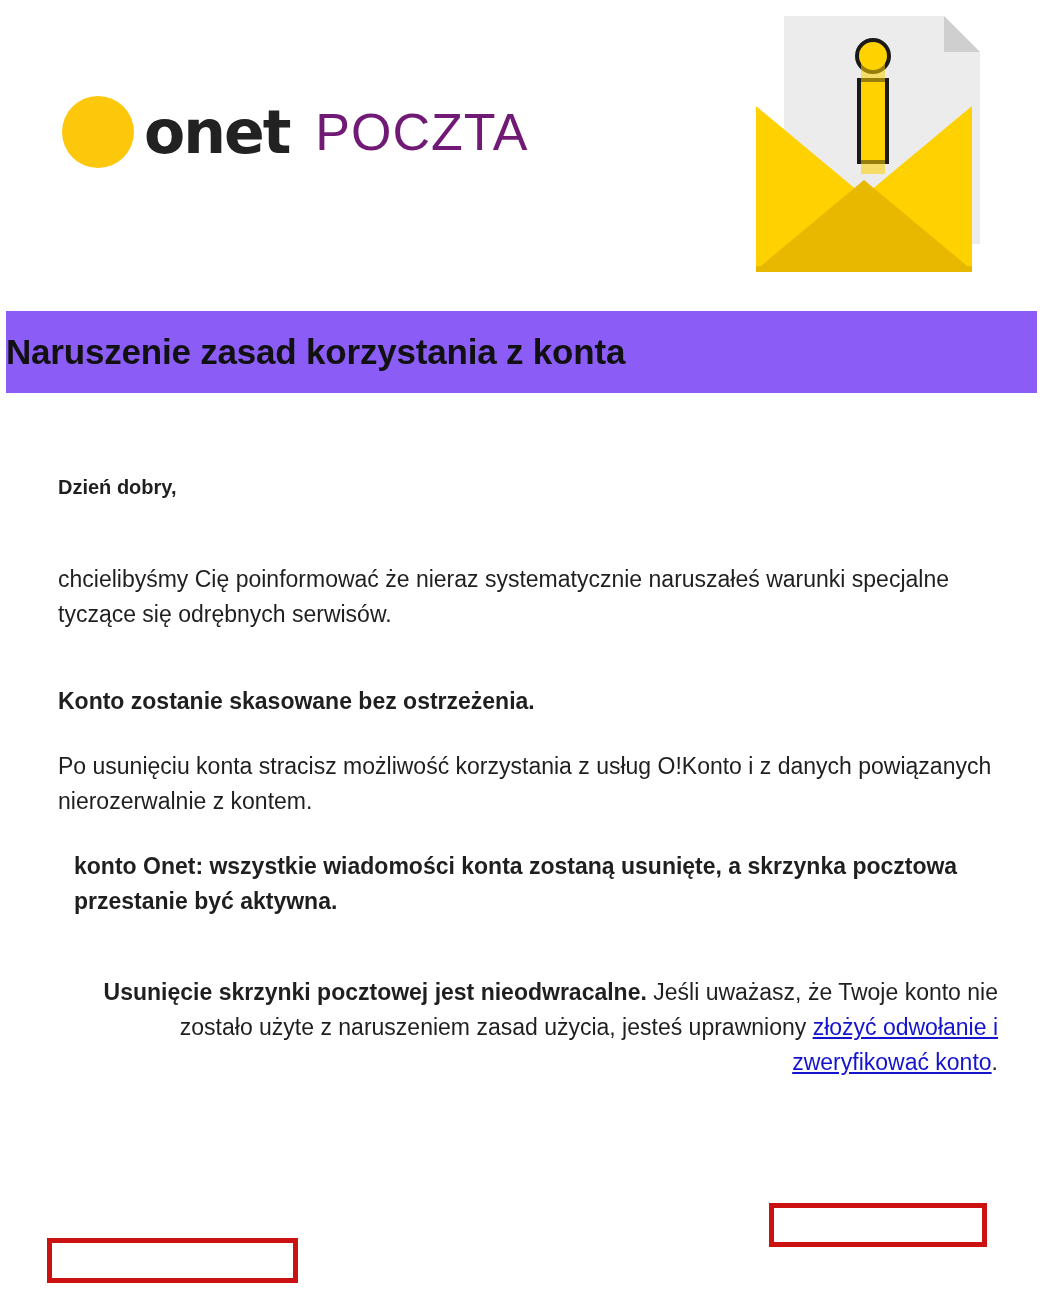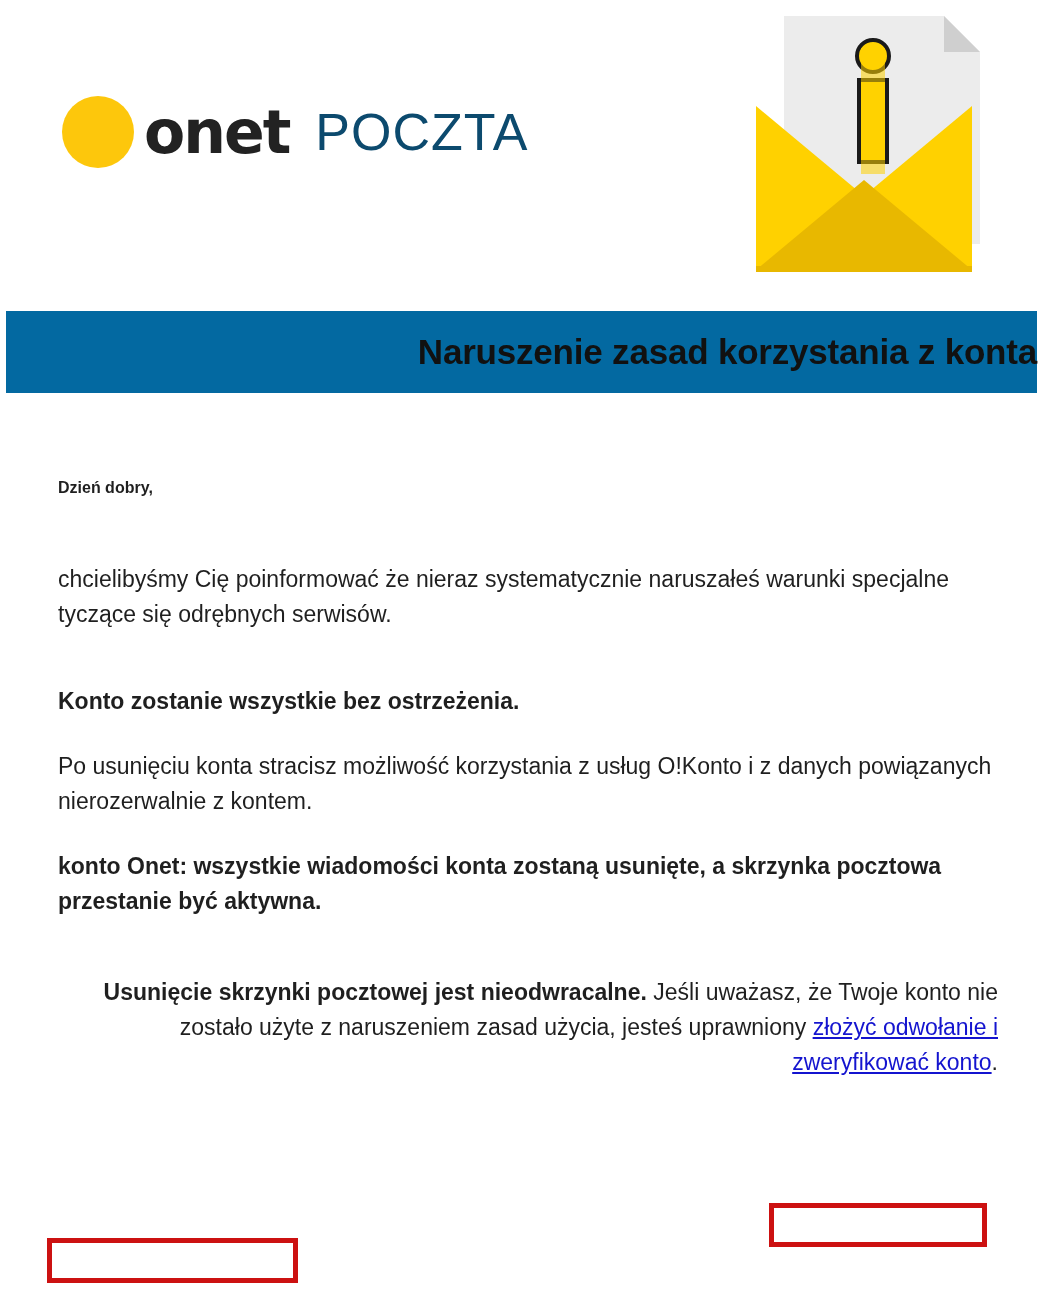--- a/index.html
+++ b/index.html
@@ -43,45 +43,45 @@
     letter-spacing: -2px;
     color: #222222;
     margin-left: 10px;
     line-height: 1;
     font-family: "DejaVu Sans", sans-serif;
   }
   .brand-poczta {
     font-size: 52px;
     font-weight: 400;
     letter-spacing: 1px;
-    color: #0c4a6e;
+    color: #701a75;
     margin-left: 26px;
     line-height: 1;
     font-family: "Liberation Sans", sans-serif;
   }
 
   .envelope-icon {
     position: absolute;
     left: 748px;
     top: 8px;
     width: 232px;
     height: 268px;
   }
 
   
   .banner {
     position: absolute;
     left: 6px;
     top: 311px;
     width: 1031px;
     height: 82px;
-    background: #0369a1;
+    background: #8b5cf6;
     display: flex;
     align-items: center;
-    justify-content: flex-end;
+    justify-content: flex-start;
   }
   .banner-title {
     font-size: 35px;
     font-weight: bold;
     color: #111111;
     letter-spacing: -0.2px;
     text-align: center;
   }
 
   
@@ -89,21 +89,21 @@
     position: absolute;
     left: 58px;
     top: 470px;
     width: 940px;
     font-size: 23px;
     line-height: 35px;
     color: #1f1f1f;
   }
   .greeting {
     font-weight: bold;
-    font-size: 16px;
+    font-size: 20px;
     margin: 0 0 57px 0;
   }
   .para {
     margin: 0 0 52px 0;
   }
   .para.tight {
     margin-bottom: 30px;
     margin-top: 28px;
   }
   .bold-line {
@@ -111,21 +111,21 @@
     margin: 0 0 30px 0;
   }
   .bold-line.gap {
     margin-bottom: 32px;
   }
   .list-block {
     font-weight: bold;
     margin: 0 0 56px 0;
   }
   .list-block .item {
-    margin: 0;
+    margin: 16px;
   }
   .final-para {
     margin: 0;
     text-align: right;
   }
   .final-para .lead {
     font-weight: bold;
   }
   .link {
     color: #1414cf;
@@ -187,21 +187,21 @@
 <div class="banner">
   <div class="banner-title">Naruszenie zasad korzystania z konta</div>
 </div>
 
 <div class="content">
 
   <p class="greeting">Dzień dobry,</p>
 
   <p class="para">chcielibyśmy Cię poinformować że nieraz systematycznie naruszałeś warunki specjalne tyczące się odrębnych serwisów.</p>
 
-  <p class="bold-line">Konto zostanie wszystkie bez ostrzeżenia.</p>
+  <p class="bold-line">Konto zostanie skasowane bez ostrzeżenia.</p>
 
   <p class="para tight">Po usunięciu konta stracisz możliwość korzystania z usług O!Konto i z danych powiązanych nierozerwalnie z kontem.</p>
 
 
   <div class="list-block">
     <p class="item">konto Onet: wszystkie wiadomości konta zostaną usunięte, a skrzynka pocztowa przestanie być aktywna.</p>
   </div>
 
   <p class="final-para"><span class="lead">Usunięcie skrzynki pocztowej jest nieodwracalne.</span><span> Jeśli uważasz, że Twoje konto nie zostało użyte z naruszeniem zasad użycia, jesteś uprawniony </span><a class="link" href="#">złożyć odwołanie i zweryfikować konto</a><span>.</span></p>
 </div>

